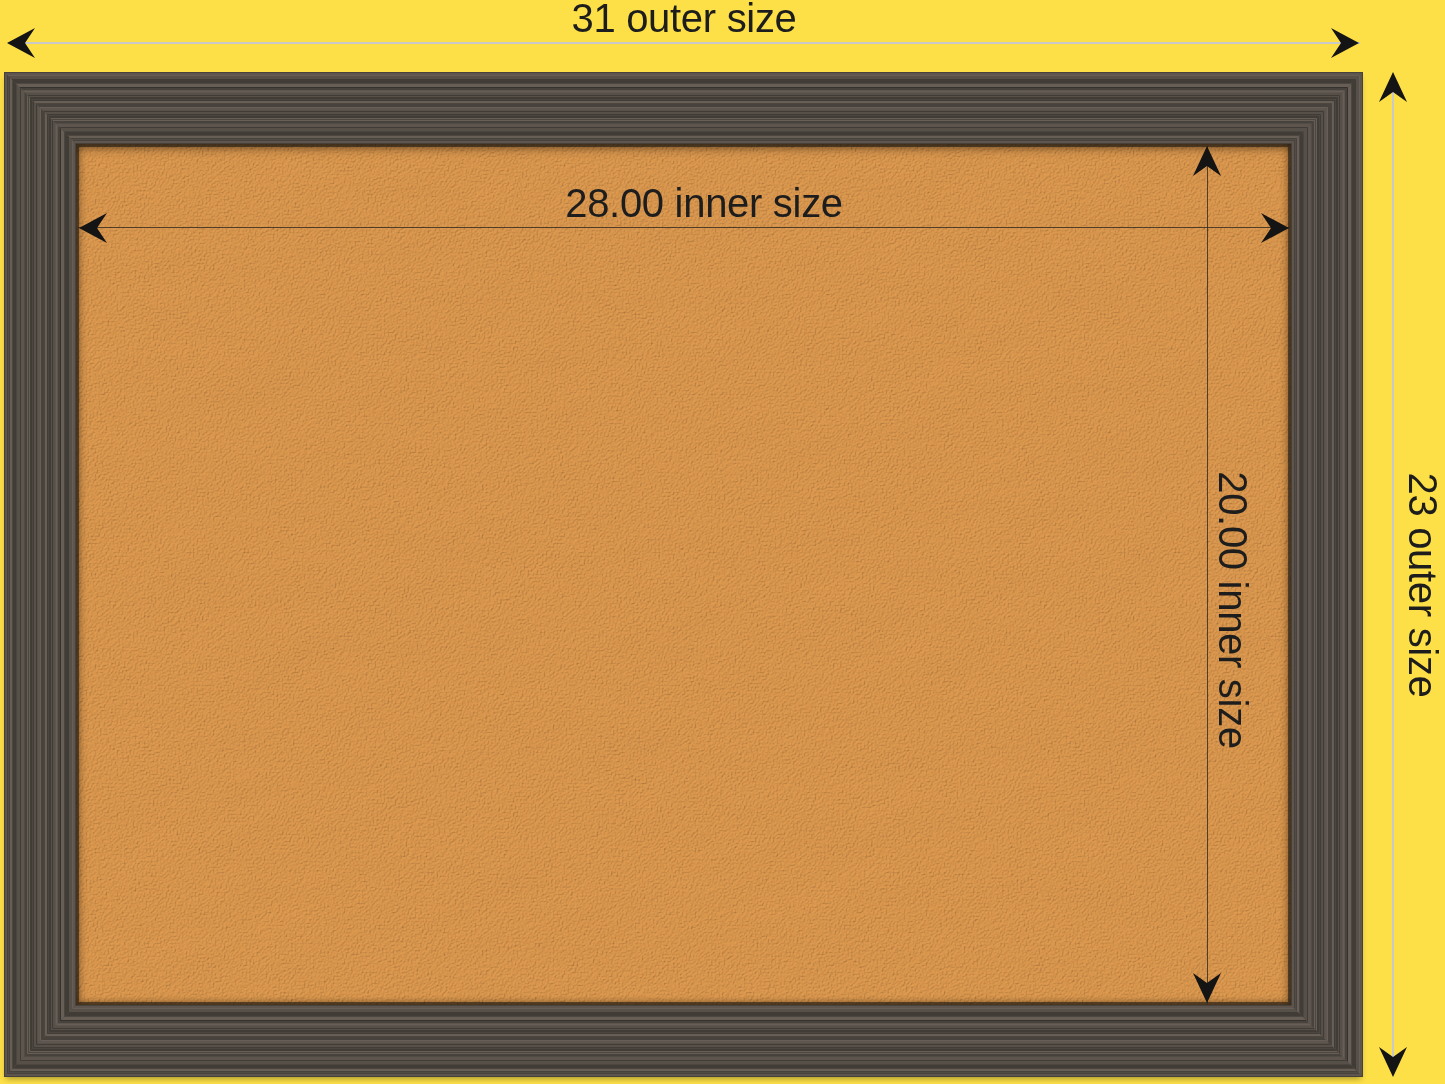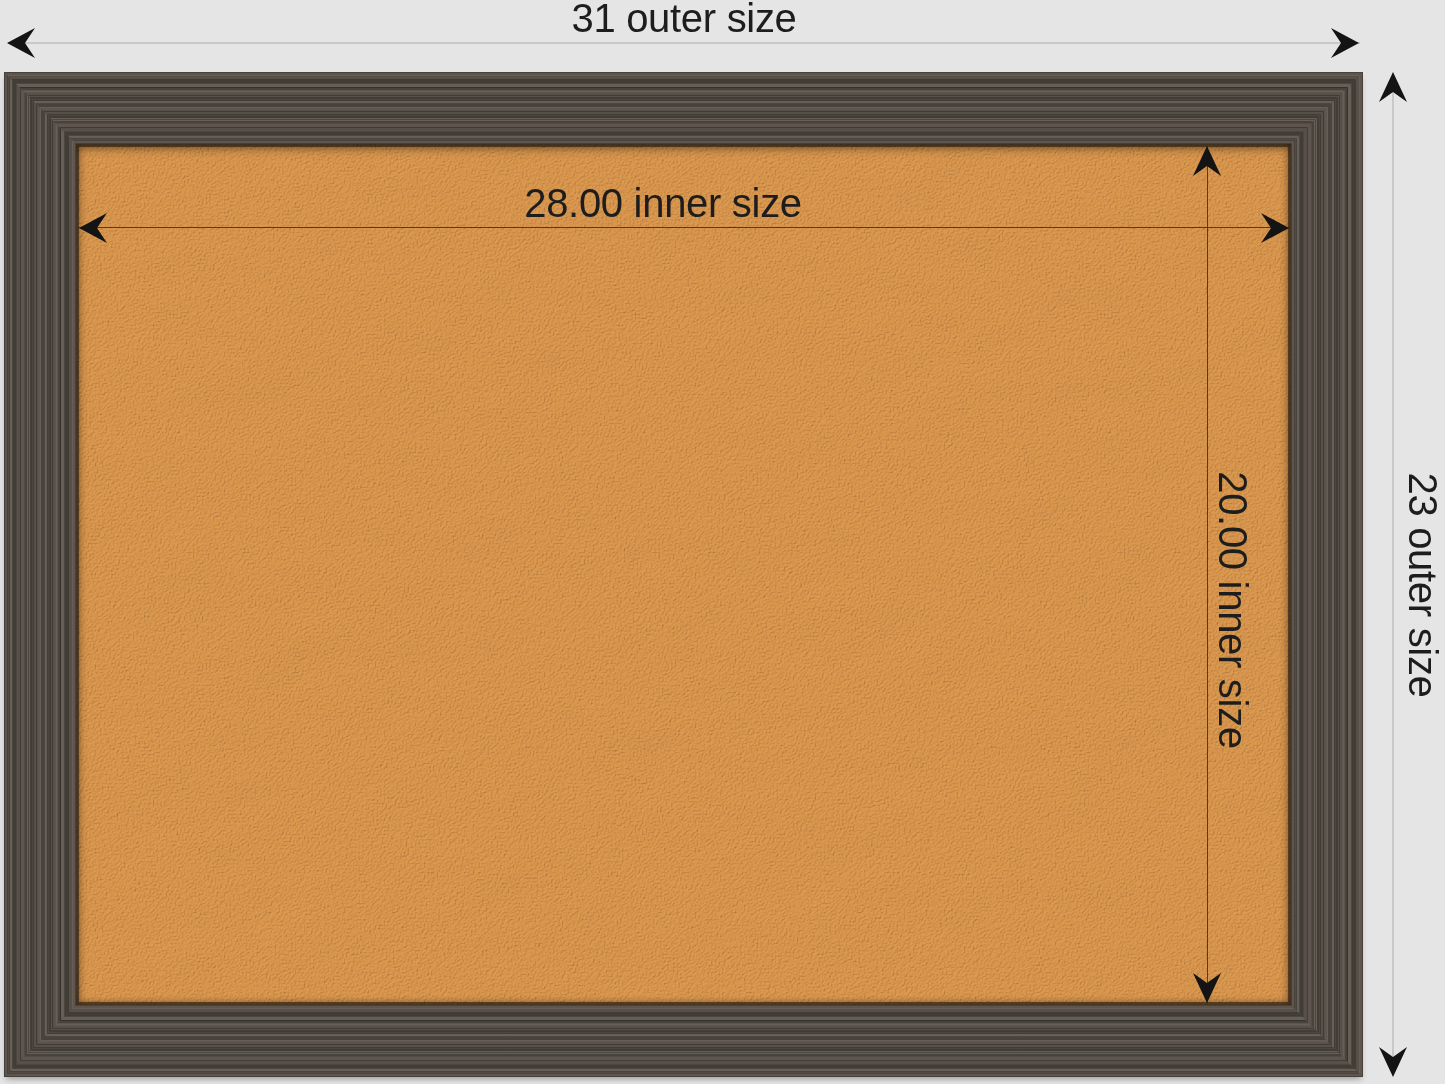--- a/index.html
+++ b/index.html
@@ -1,17 +1,17 @@
 <!DOCTYPE html>
 <html><head>
 <meta charset="utf-8">
 <style>
   html,body{margin:0;padding:0;background:#ffffff;}
   .stage{
-    position:relative;width:1445px;height:1084px;background:#e5e5e5;overflow:hidden;
+    position:relative;width:1445px;height:1084px;background:#fde047;overflow:hidden;
     font-family:"Liberation Sans","DejaVu Sans",sans-serif;
   }
   
   .dim-line{position:absolute;z-index:5;}
   .dim-line.outer{background:#c9c9c9;}
   .dim-line.inner{background:rgba(52,41,31,0.82);}
   .dim-arrow{position:absolute;width:30px;height:32px;z-index:6;}
   .dim-arrow path{fill:#141414;}
   .dim-label{
     position:absolute;z-index:7;font-size:40px;line-height:48px;letter-spacing:-0.3px;
@@ -107,21 +107,21 @@
           </feDiffuseLighting>
           <feComposite in="lt2" in2="SourceGraphic" operator="arithmetic" k1="1" k2="0" k3="0.1" k4="0"></feComposite>
         </filter>
         <rect width="100%" height="100%" fill="#d89e5c" filter="url(#corkF1)"></rect>
         <rect width="100%" height="100%" fill="#d89e5c" filter="url(#corkF2)" opacity="0.3"></rect>
       </svg>
       <div class="cork-lip"></div>
     </div>
   </div>
 
-  <div class="dim-label center-x" style="left:663px;top:179px;">28.00 inner size</div>
+  <div class="dim-label center-x" style="left:704px;top:179px;">28.00 inner size</div>
   <div class="dim-line inner" style="left:78px;top:227px;width:1212px;height:1px;"></div>
   <svg class="dim-arrow" style="left:78px;top:212px;" viewBox="0 0 30 32">
     <path d="M1,16 L29,1 L19,16 L29,31 Z"></path>
   </svg>
   <svg class="dim-arrow" style="left:1260px;top:212px;" viewBox="0 0 30 32">
     <path d="M29,16 L1,1 L11,16 L1,31 Z"></path>
   </svg>
 
   <div class="dim-label rot" style="left:1233px;top:610px;">20.00 inner size</div>
   <div class="dim-line inner" style="left:1207px;top:146px;width:1px;height:858px;"></div>

